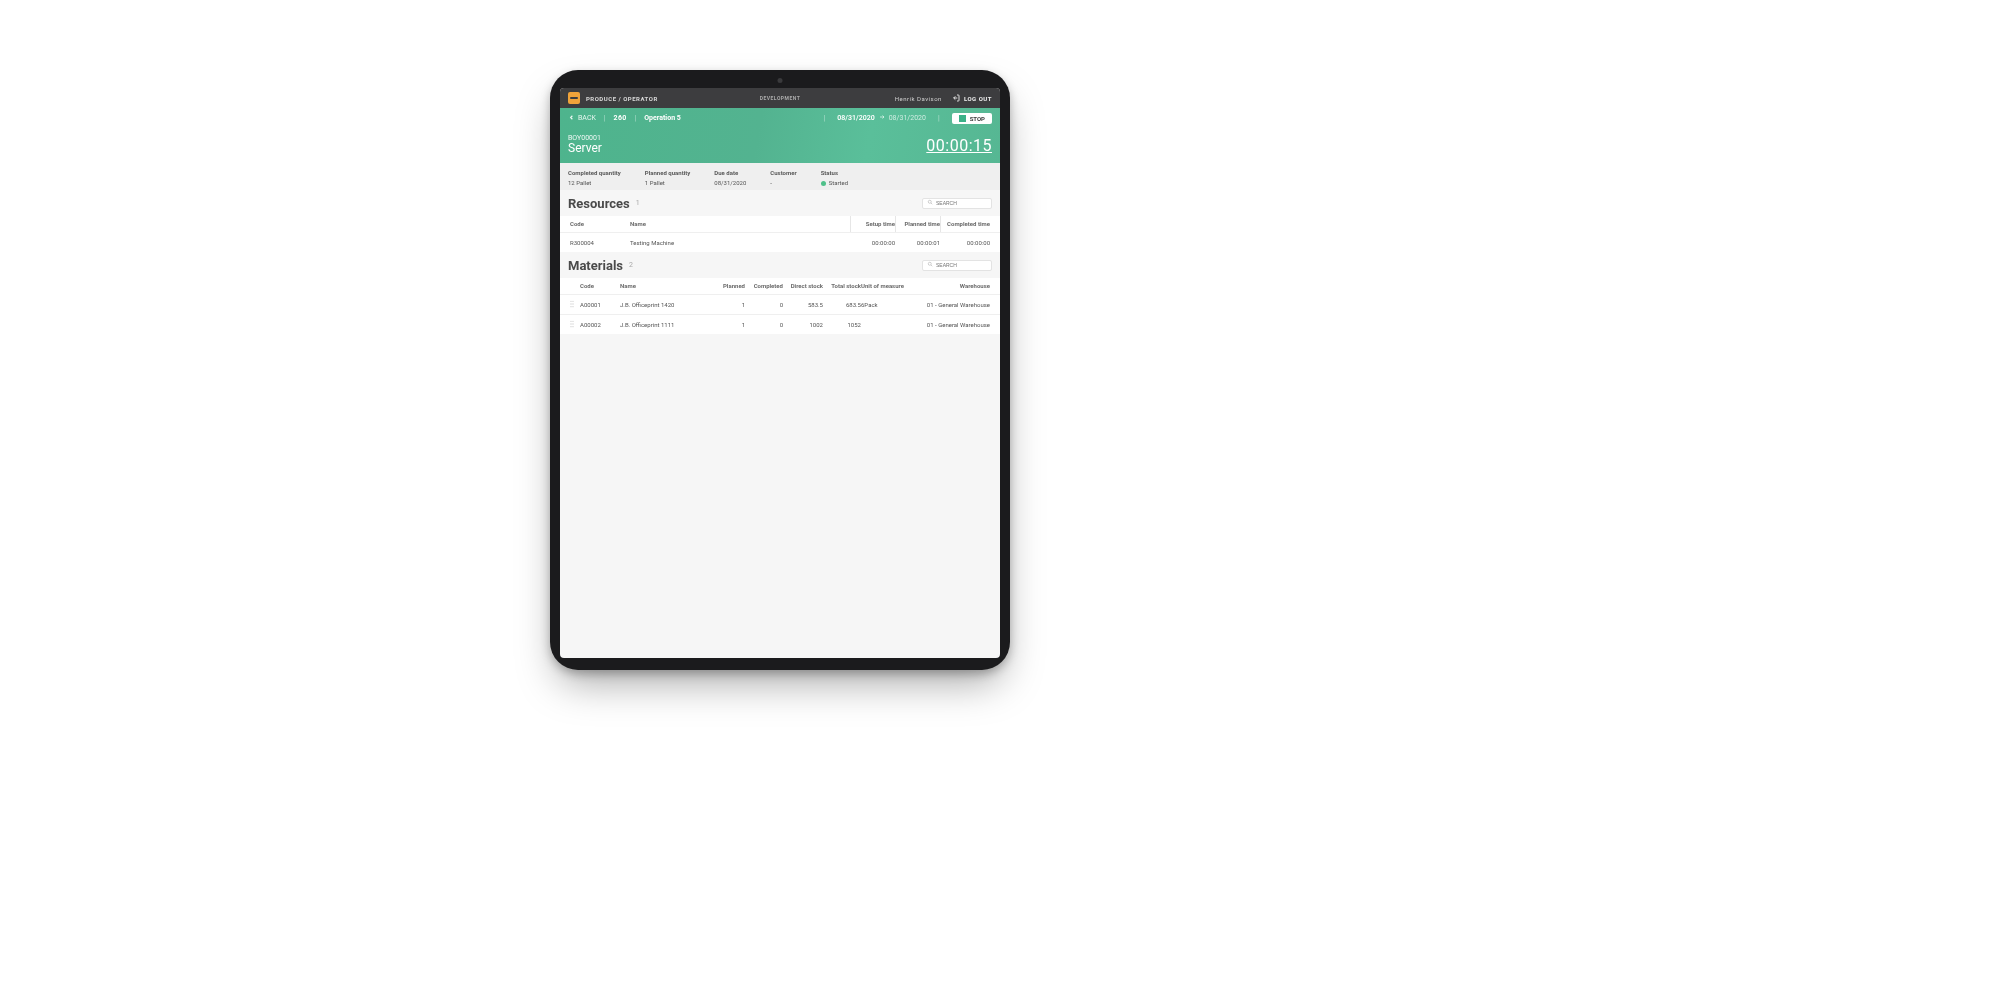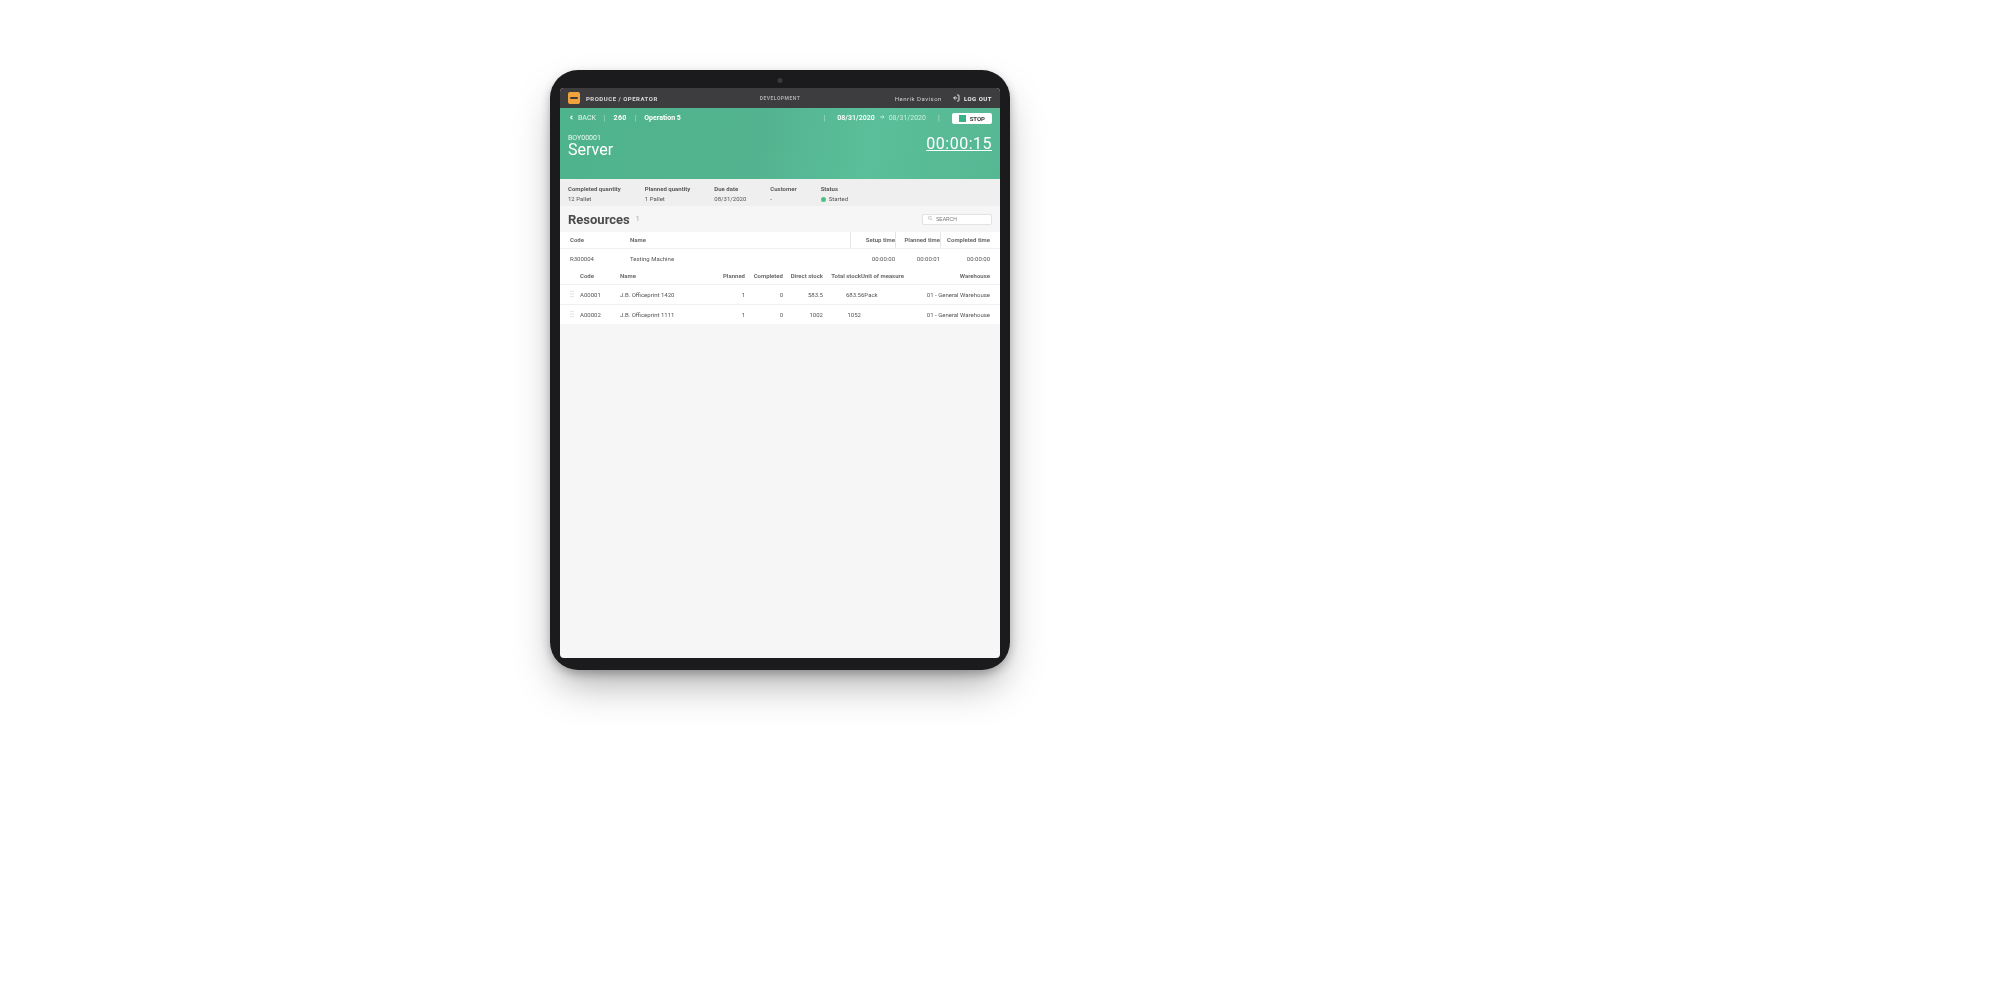--- a/index.html
+++ b/index.html
@@ -74,25 +74,25 @@
   .ghead1 .date1{ font-weight:600;}
   .ghead1 .date2{ opacity:.7;}
   .ghead1 .arrow-r svg{width:6px;height:6px;}
   .stopbtn{
     background:#fff; color:#3a3a3a; font-weight:700;
     display:flex; align-items:center; gap:4px;
     padding:2px 7px; border-radius:2px; font-size:6px; cursor:pointer;
   }
   .stop-square{ width:7px;height:7px;background:#3bb188; display:inline-block;}
   .ghead2{
-    display:flex; justify-content:space-between;
-    padding:6px 8px 20px 8px;
+    display:flex; align-items:flex-end; justify-content:space-between;
+    padding:6px 8px 8px 8px;
   }
   .ghead2 .left .itemcode{ font-size:7px; opacity:.9; }
-  .ghead2 .left .itemname{ font-size:16px; font-weight:400; line-height:1.05;}
+  .ghead2 .left .itemname{ font-size:12px; font-weight:400; line-height:1.05;}
   .ghead2 .timer{ font-size:16px; font-weight:400; letter-spacing:.5px;text-decoration:underline;}
 
   
   .infostrip{
     background:#efefef; padding:6px 8px 4px 8px;
     display:flex; gap:24px; font-size:6px;
   }
   .infostrip .lab{ color:#5a5a5a; font-weight:700; margin-bottom:3px;}
   .infostrip .val{ color:#555;}
   .status-dot{ width:5px;height:5px;border-radius:50%;background:#4fc08a;display:inline-block;margin-right:3px;vertical-align:middle;}
@@ -262,20 +262,33 @@
           <div class="tr">
             <div class="cell r-code">R300004</div>
             <div class="cell r-name">Testing Machine</div>
             <div class="cell r-setup">00:00:00</div>
             <div class="cell r-plan">00:00:01</div>
             <div class="cell r-comp">00:00:00</div>
           </div>
         </div>
       </div>
 
+      <div class="secthdr">
+        <span class="title">Materials</span>
+        <span class="count">2</span>
+        <div class="search">
+          <span>
+            <svg viewBox="0 0 24 24" fill="none" stroke="#bdbdbd" stroke-width="3">
+                <circle cx="11" cy="11" r="6"></circle>
+                <line x1="21" y1="21" x2="16" y2="16"></line>
+              </svg>
+          </span>
+          <input placeholder="SEARCH" style="">
+        </div>
+      </div>
 
       <div class="tbl">
         <div class="thead">
           <div class="tr">
             <div class="cell m-handle"></div>
             <div class="cell m-code">Code</div>
             <div class="cell m-name">Name</div>
             <div class="cell m-plan">Planned</div>
             <div class="cell m-comp">Completed</div>
             <div class="cell m-ds">Direct stock</div>

